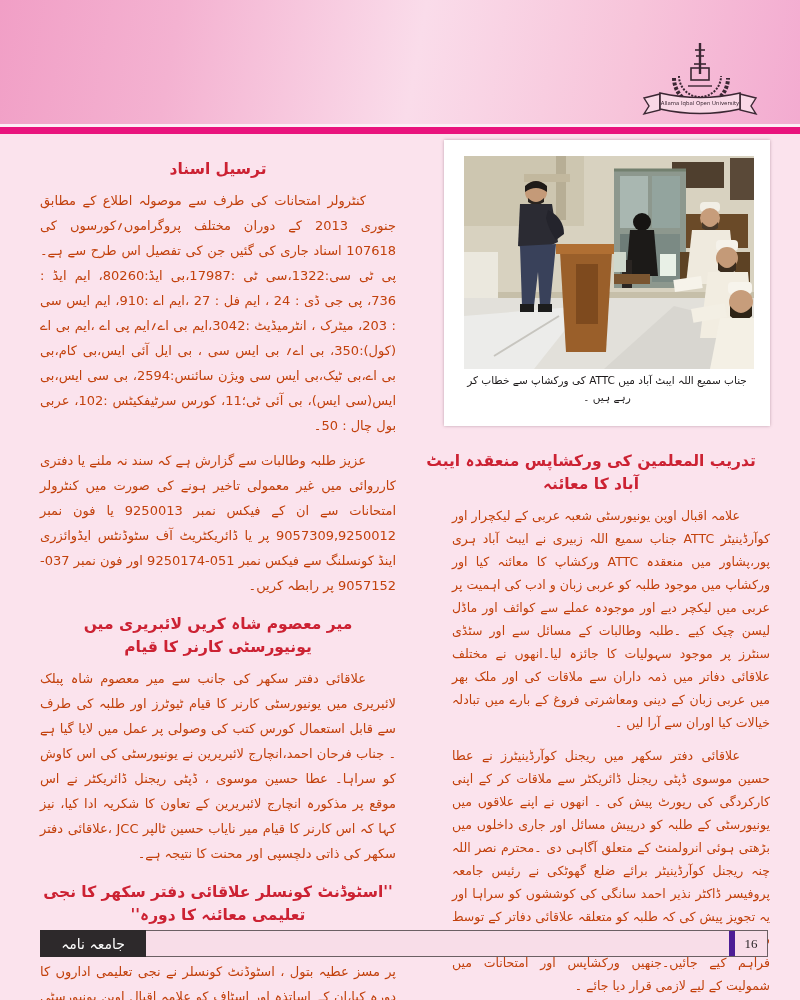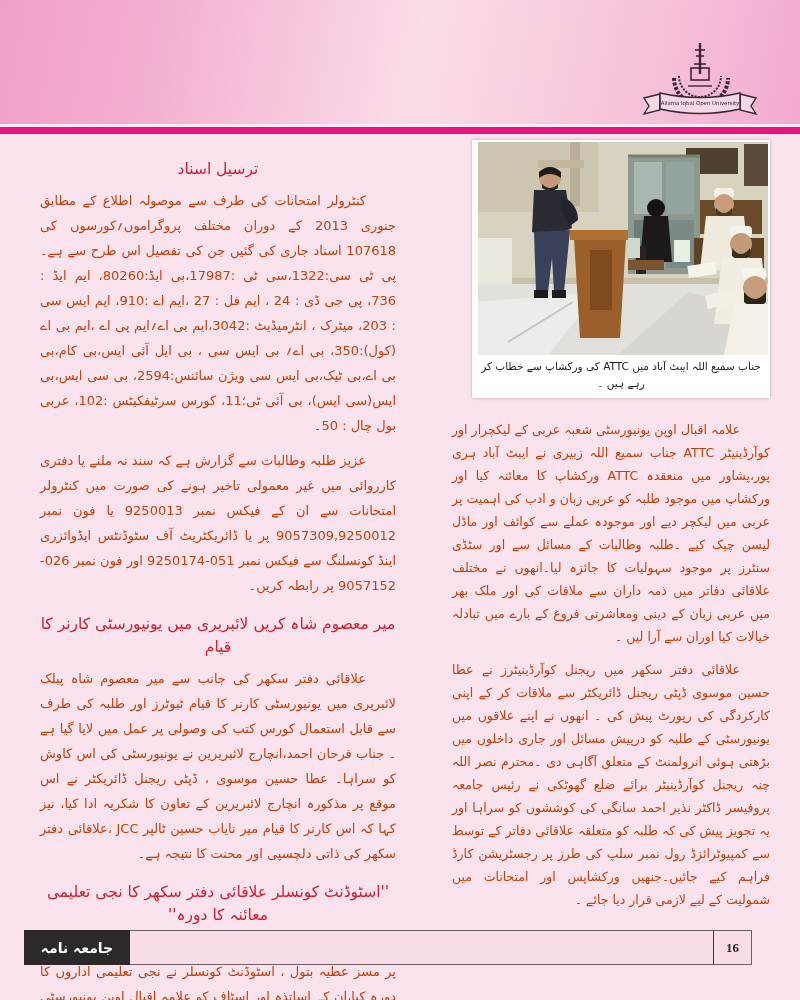--- a/index.html
+++ b/index.html
@@ -13,51 +13,51 @@
     background:linear-gradient(100deg,#f19fc6 0%,#f4b2d1 22%,#fadcea 52%,#f7c4da 78%,#f3abd0 100%);
   }
   .header-lightline{position:absolute;top:124px;left:0;width:800px;height:3px;background:#fceef5;}
   .header-stripe{position:absolute;top:127px;left:0;width:800px;height:7px;background:#e9137d;}
   .crest{position:absolute;top:40px;left:638px;width:124px;height:86px;}
   
   .col{position:absolute;top:140px;direction:rtl;}
   .col-left{left:40px;width:356px;}
   .col-right{right:30px;width:358px;display:flex;flex-direction:column;}
   .h-red{
-    color:#cc2233;text-align:center;font-weight:normal;font-size:15.5px;
+    color:#cc2233;text-align:center;font-weight:bold;font-size:15.5px;
     line-height:1.5;margin:14px 0 8px;
   }
   .para{
     font-size:13px;line-height:1.92;text-align:justify;margin:0 0 10px;
     text-indent:30px;color:#c2410c;
   }
   .col-right .para{font-size:12.5px;line-height:1.84;margin-left:40px;}
   
   .photo-frame{
     align-self:flex-start; 
-    width:294px;background:#fff;padding:2px;box-shadow:0 0 3px rgba(90,40,60,.35);
-    margin-bottom:20px;
+    width:294px;background:#fff;padding:16px;box-shadow:0 0 3px rgba(90,40,60,.35);
+    margin-bottom:10px;
   }
   .photo-frame svg{display:block;}
   .photo-caption{
     background:#fff;font-size:10.5px;line-height:1.6;text-align:center;
     padding:3px 1px 4px;color:#1d1a1b;direction:rtl;
   }
   
-  .footer-bar{position:absolute;top:930px;left:24px;width:728px;height:35px;display:flex;direction:ltr;font-weight:bold;}
+  .footer-bar{position:absolute;top:930px;left:40px;width:728px;height:27px;display:flex;direction:ltr;}
   .brand-box{
     width:106px;background:#2d292b;color:#ffffff;display:flex;align-items:center;
     justify-content:center;font-size:14px;flex-shrink:0;
   }
   .footer-strip{
     flex:1;border:1px solid #6b5f63;border-left:none;background:#f8dde8;
     display:flex;justify-content:flex-end;box-sizing:border-box;
   }
   .page-num-cell{
-    width:38px;border-left:1px solid #4c1d95;display:flex;align-items:center;
+    width:38px;border-left:6px solid #4c1d95;display:flex;align-items:center;
     justify-content:center;font-family:"Liberation Serif","DejaVu Serif",serif;
     font-size:13px;color:#2a2527;box-sizing:border-box;
   }
 </style>
 </head>
 <body>
 
 <div class="page">
 
   <div class="header-band"></div>
@@ -154,29 +154,30 @@
         </g>
 
         <rect x="210" y="122" width="28" height="12" fill="#f6f3ea" transform="rotate(-8 224 128)"></rect>
         <rect x="228" y="150" width="34" height="14" fill="#f3efe4" transform="rotate(-10 245 157)"></rect>
         <rect x="196" y="98" width="16" height="22" fill="#e8f0e6"></rect>
         <rect x="150" y="96" width="12" height="20" fill="#cfd8cc"></rect>
       </svg>
       <div class="photo-caption">جناب سمیع اللہ ایبٹ آباد میں ATTC کی ورکشاپ سے خطاب کر رہے ہیں ۔</div>
     </div>
 
+    <div class="h-red">تدریب المعلمین کی ورکشاپس منعقدہ ایبٹ آباد کا معائنہ</div>
     <p class="para">علامہ اقبال اوپن یونیورسٹی شعبہ عربی کے لیکچرار اور کوآرڈینیٹر ATTC جناب سمیع اللہ زبیری نے ایبٹ آباد ہری پور،پشاور میں منعقدہ ATTC ورکشاپ کا معائنہ کیا اور ورکشاپ میں موجود طلبہ کو عربی زبان و ادب کی اہمیت پر عربی میں لیکچر دیے اور موجودہ عملے سے کوائف اور ماڈل لیسن چیک کیے ۔طلبہ وطالبات کے مسائل سے اور سٹڈی سنٹرز پر موجود سہولیات کا جائزہ لیا۔انھوں نے مختلف علاقائی دفاتر میں ذمہ داران سے ملاقات کی اور ملک بھر میں عربی زبان کے دینی ومعاشرتی فروغ کے بارے میں تبادلہ خیالات کیا اوران سے آرا لیں ۔</p>
 
     <p class="para">علاقائی دفتر سکھر میں ریجنل کوآرڈینیٹرز نے عطا حسین موسوی ڈپٹی ریجنل ڈائریکٹر سے ملاقات کر کے اپنی کارکردگی کی رپورٹ پیش کی ۔ انھوں نے اپنے علاقوں میں یونیورسٹی کے طلبہ کو درپیش مسائل اور جاری داخلوں میں بڑھتی ہوئی انرولمنٹ کے متعلق آگاہی دی ۔محترم نصر اللہ چنہ ریجنل کوآرڈینیٹر برائے ضلع گھوٹکی نے رئیس جامعہ پروفیسر ڈاکٹر نذیر احمد سانگی کی کوششوں کو سراہا اور یہ تجویز پیش کی کہ طلبہ کو متعلقہ علاقائی دفاتر کے توسط سے کمپیوٹرائزڈ رول نمبر سلپ کی طرز پر رجسٹریشن کارڈ فراہم کیے جائیں۔جنھیں ورکشاپس اور امتحانات میں شمولیت کے لیے لازمی قرار دیا جائے ۔</p>
   </div>
 
   <div class="col col-left">
     <div class="h-red" style="margin-top:18px">ترسیل اسناد</div>
     <p class="para">کنٹرولر امتحانات کی طرف سے موصولہ اطلاع کے مطابق جنوری 2013 کے دوران مختلف پروگراموں؍کورسوں کی 107618 اسناد جاری کی گئیں جن کی تفصیل اس طرح سے ہے۔ پی ٹی سی:1322،سی ٹی :17987،بی ایڈ:80260، ایم ایڈ : 736، پی جی ڈی : 24 ، ایم فل : 27 ،ایم اے :910، ایم ایس سی : 203، میٹرک ، انٹرمیڈیٹ :3042،ایم بی اے؍ایم پی اے ،ایم بی اے (کول):350،  بی اے؍ بی ایس سی ، بی ایل آئی ایس،بی کام،بی بی اے،بی ٹیک،بی ایس سی ویژن سائنس:2594، بی سی ایس،بی ایس(سی ایس)، بی آئی ٹی؛11، کورس سرٹیفکیٹس :102، عربی بول چال : 50۔</p>
-    <p class="para">عزیز طلبہ وطالبات سے گزارش ہے کہ سند نہ ملنے یا دفتری کارروائی میں غیر معمولی تاخیر ہونے کی صورت میں کنٹرولر امتحانات سے ان کے فیکس نمبر 9250013 یا فون نمبر 9057309,9250012 پر یا ڈائریکٹریٹ آف سٹوڈنٹس ایڈوائزری اینڈ کونسلنگ سے فیکس نمبر 051-9250174 اور فون نمبر 026-9057152 پر رابطہ کریں۔</p>
+    <p class="para">عزیز طلبہ وطالبات سے گزارش ہے کہ سند نہ ملنے یا دفتری کارروائی میں غیر معمولی تاخیر ہونے کی صورت میں کنٹرولر امتحانات سے ان کے فیکس نمبر 9250013 یا فون نمبر 9057309,9250012 پر یا ڈائریکٹریٹ آف سٹوڈنٹس ایڈوائزری اینڈ کونسلنگ سے فیکس نمبر 051-9250174 اور فون نمبر 037-9057152 پر رابطہ کریں۔</p>
 
     <div class="h-red">میر معصوم شاہ کریں لائبریری میں یونیورسٹی کارنر کا قیام</div>
     <p class="para">علاقائی دفتر سکھر کی جانب سے میر معصوم شاہ پبلک لائبریری میں یونیورسٹی کارنر کا قیام ٹیوٹرز اور طلبہ کی طرف سے قابل استعمال کورس کتب کی وصولی پر عمل میں لایا گیا ہے ۔ جناب فرحان احمد،انچارج لائبریرین نے یونیورسٹی کی اس کاوش کو سراہا۔ عطا حسین موسوی ، ڈپٹی ریجنل ڈائریکٹر نے اس موقع پر مذکورہ انچارج لائبریرین کے تعاون کا شکریہ ادا کیا، نیز کہا کہ اس کارنر کا قیام میر نایاب حسین ٹالپر JCC ،علاقائی دفتر سکھر کی ذاتی دلچسپی اور محنت کا نتیجہ ہے۔</p>
 
     <div class="h-red">''اسٹوڈنٹ کونسلر علاقائی دفتر سکھر کا نجی تعلیمی معائنہ کا دورہ''</div>
     <p class="para">عطا حسین موسوی ، ڈپٹی ریجنل ڈائریکٹر سکھر کی ہدایت پر مسز عطیہ بتول ، اسٹوڈنٹ کونسلر نے نجی تعلیمی اداروں کا دورہ کیا،ان کے اساتذہ اور اسٹاف کو علامہ اقبال اوپن یونیورسٹی اور اس کے پروگرامز سے متعلق آگاہی دی اور داخلوں کے ہینڈ بل تقسیم کیے۔</p>
   </div>
 
   <div class="footer-bar">
     <div class="brand-box">جامعہ نامہ</div>

